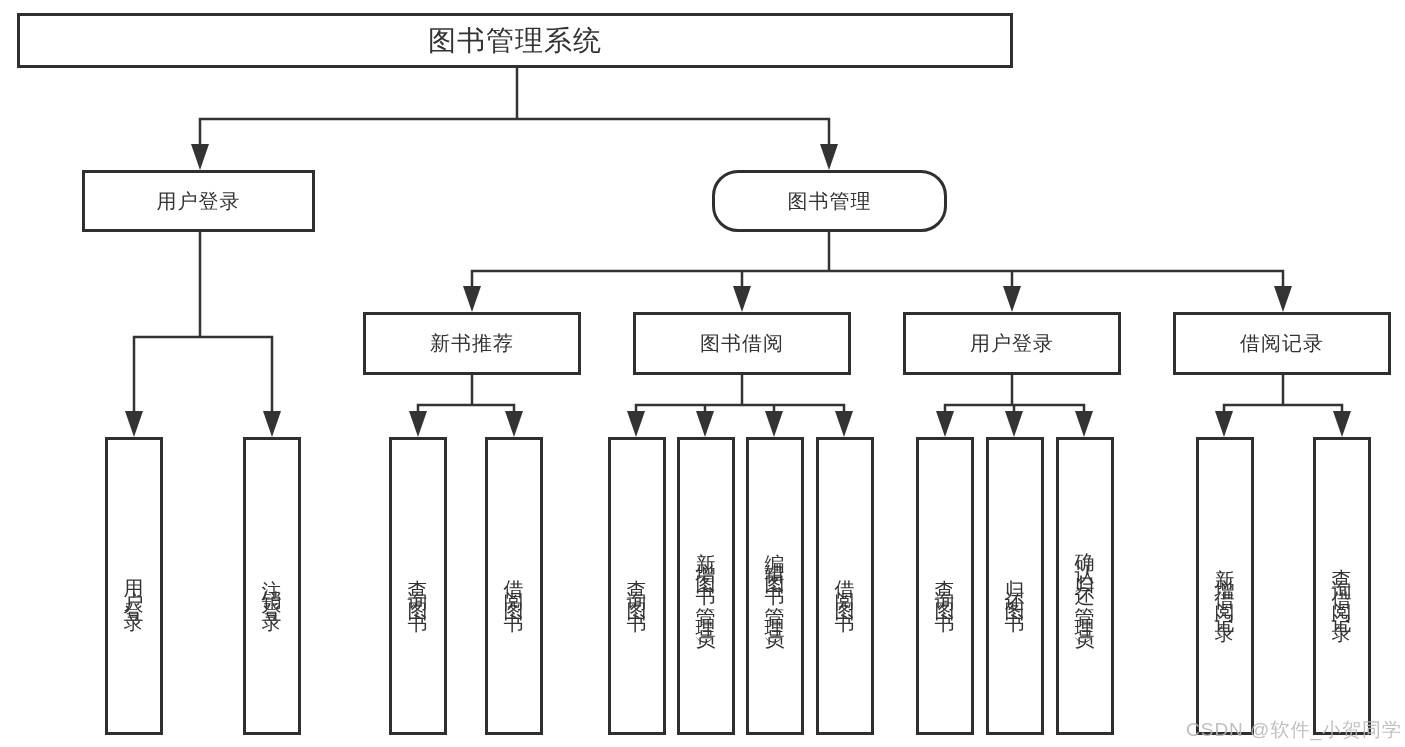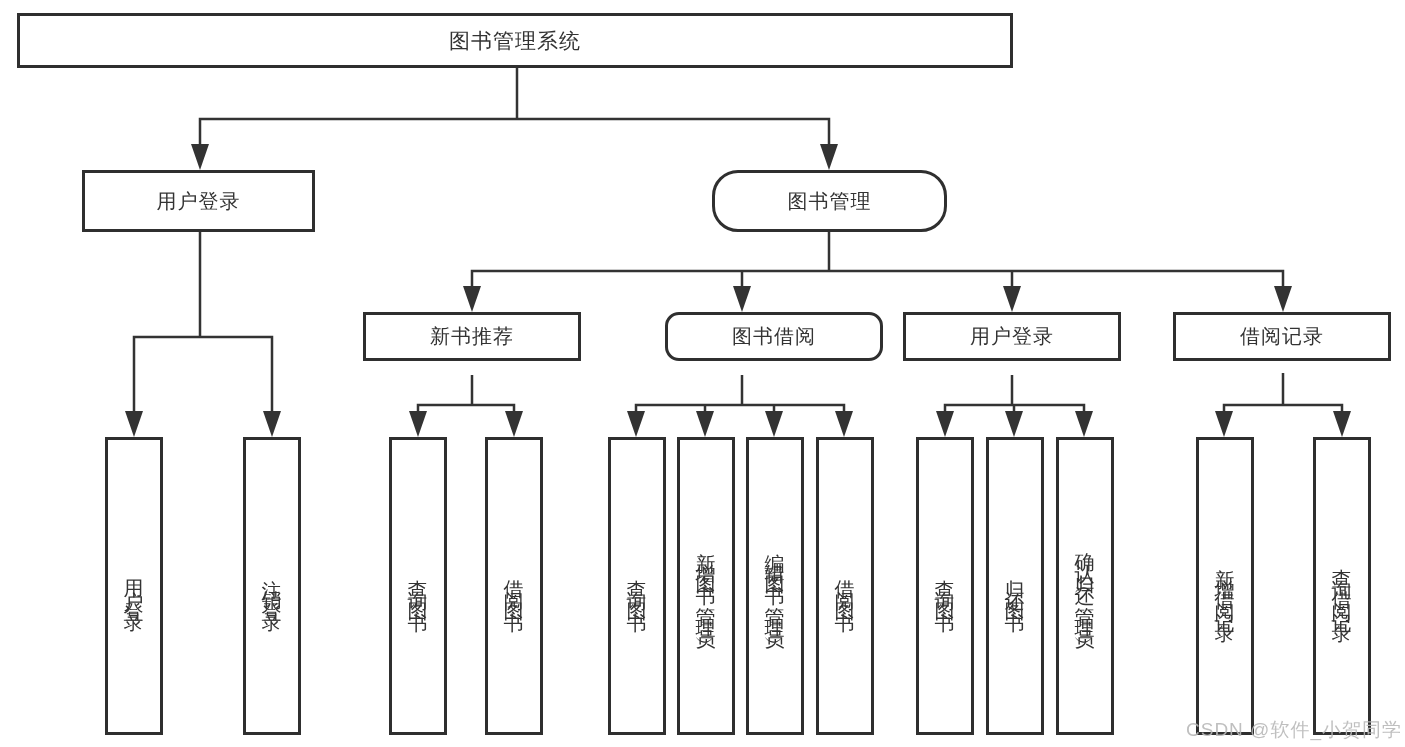--- a/index.html
+++ b/index.html
@@ -16,22 +16,22 @@
     position:absolute;
     box-sizing:border-box;
     border:3px solid #2f2f2f;
     background:#ffffff;
     display:flex;align-items:center;justify-content:center;
     font-size:20px;
     letter-spacing:1px;
     color:#333333;
   }
   .hbox{height:62px;top:170px;}
-  .root{left:17px;top:13px;width:996px;height:55px;font-size:21px;}
-  .l3{top:312px;width:218px;height:49px;}
+  .root{left:17px;top:13px;width:996px;height:55px;font-size:28px;}
+  .l3{top:312px;width:218px;height:63px;}
   .vbox{
     top:437px;width:58px;height:298px;
     writing-mode:vertical-rl;
     text-orientation:mixed;
     letter-spacing:11px;
     line-height:1;
     font-size:20px;
   }
   .watermark{
     position:absolute;
@@ -88,21 +88,21 @@
       <polygon points="1333,411 1351,411 1342,437"></polygon>
     </g>
   </svg>
 
   <div class="node root">图书管理系统</div>
 
   <div class="node hbox" style="left:82px;width:233px;">用户登录</div>
   <div class="node hbox" style="left:712px;width:235px;border-radius:26px;">图书管理</div>
 
   <div class="node l3" style="left:363px;">新书推荐</div>
-  <div class="node l3" style="left:665px;border-radius:14px;">图书借阅</div>
+  <div class="node l3" style="left:633px;">图书借阅</div>
   <div class="node l3" style="left:903px;">用户登录</div>
   <div class="node l3" style="left:1173px;">借阅记录</div>
 
   <div class="node vbox" style="left:105px;">用户登录</div>
   <div class="node vbox" style="left:243px;">注销登录</div>
 
   <div class="node vbox" style="left:389px;">查询图书</div>
   <div class="node vbox" style="left:485px;">借阅图书</div>
 
   <div class="node vbox" style="left:608px;">查询图书</div>

